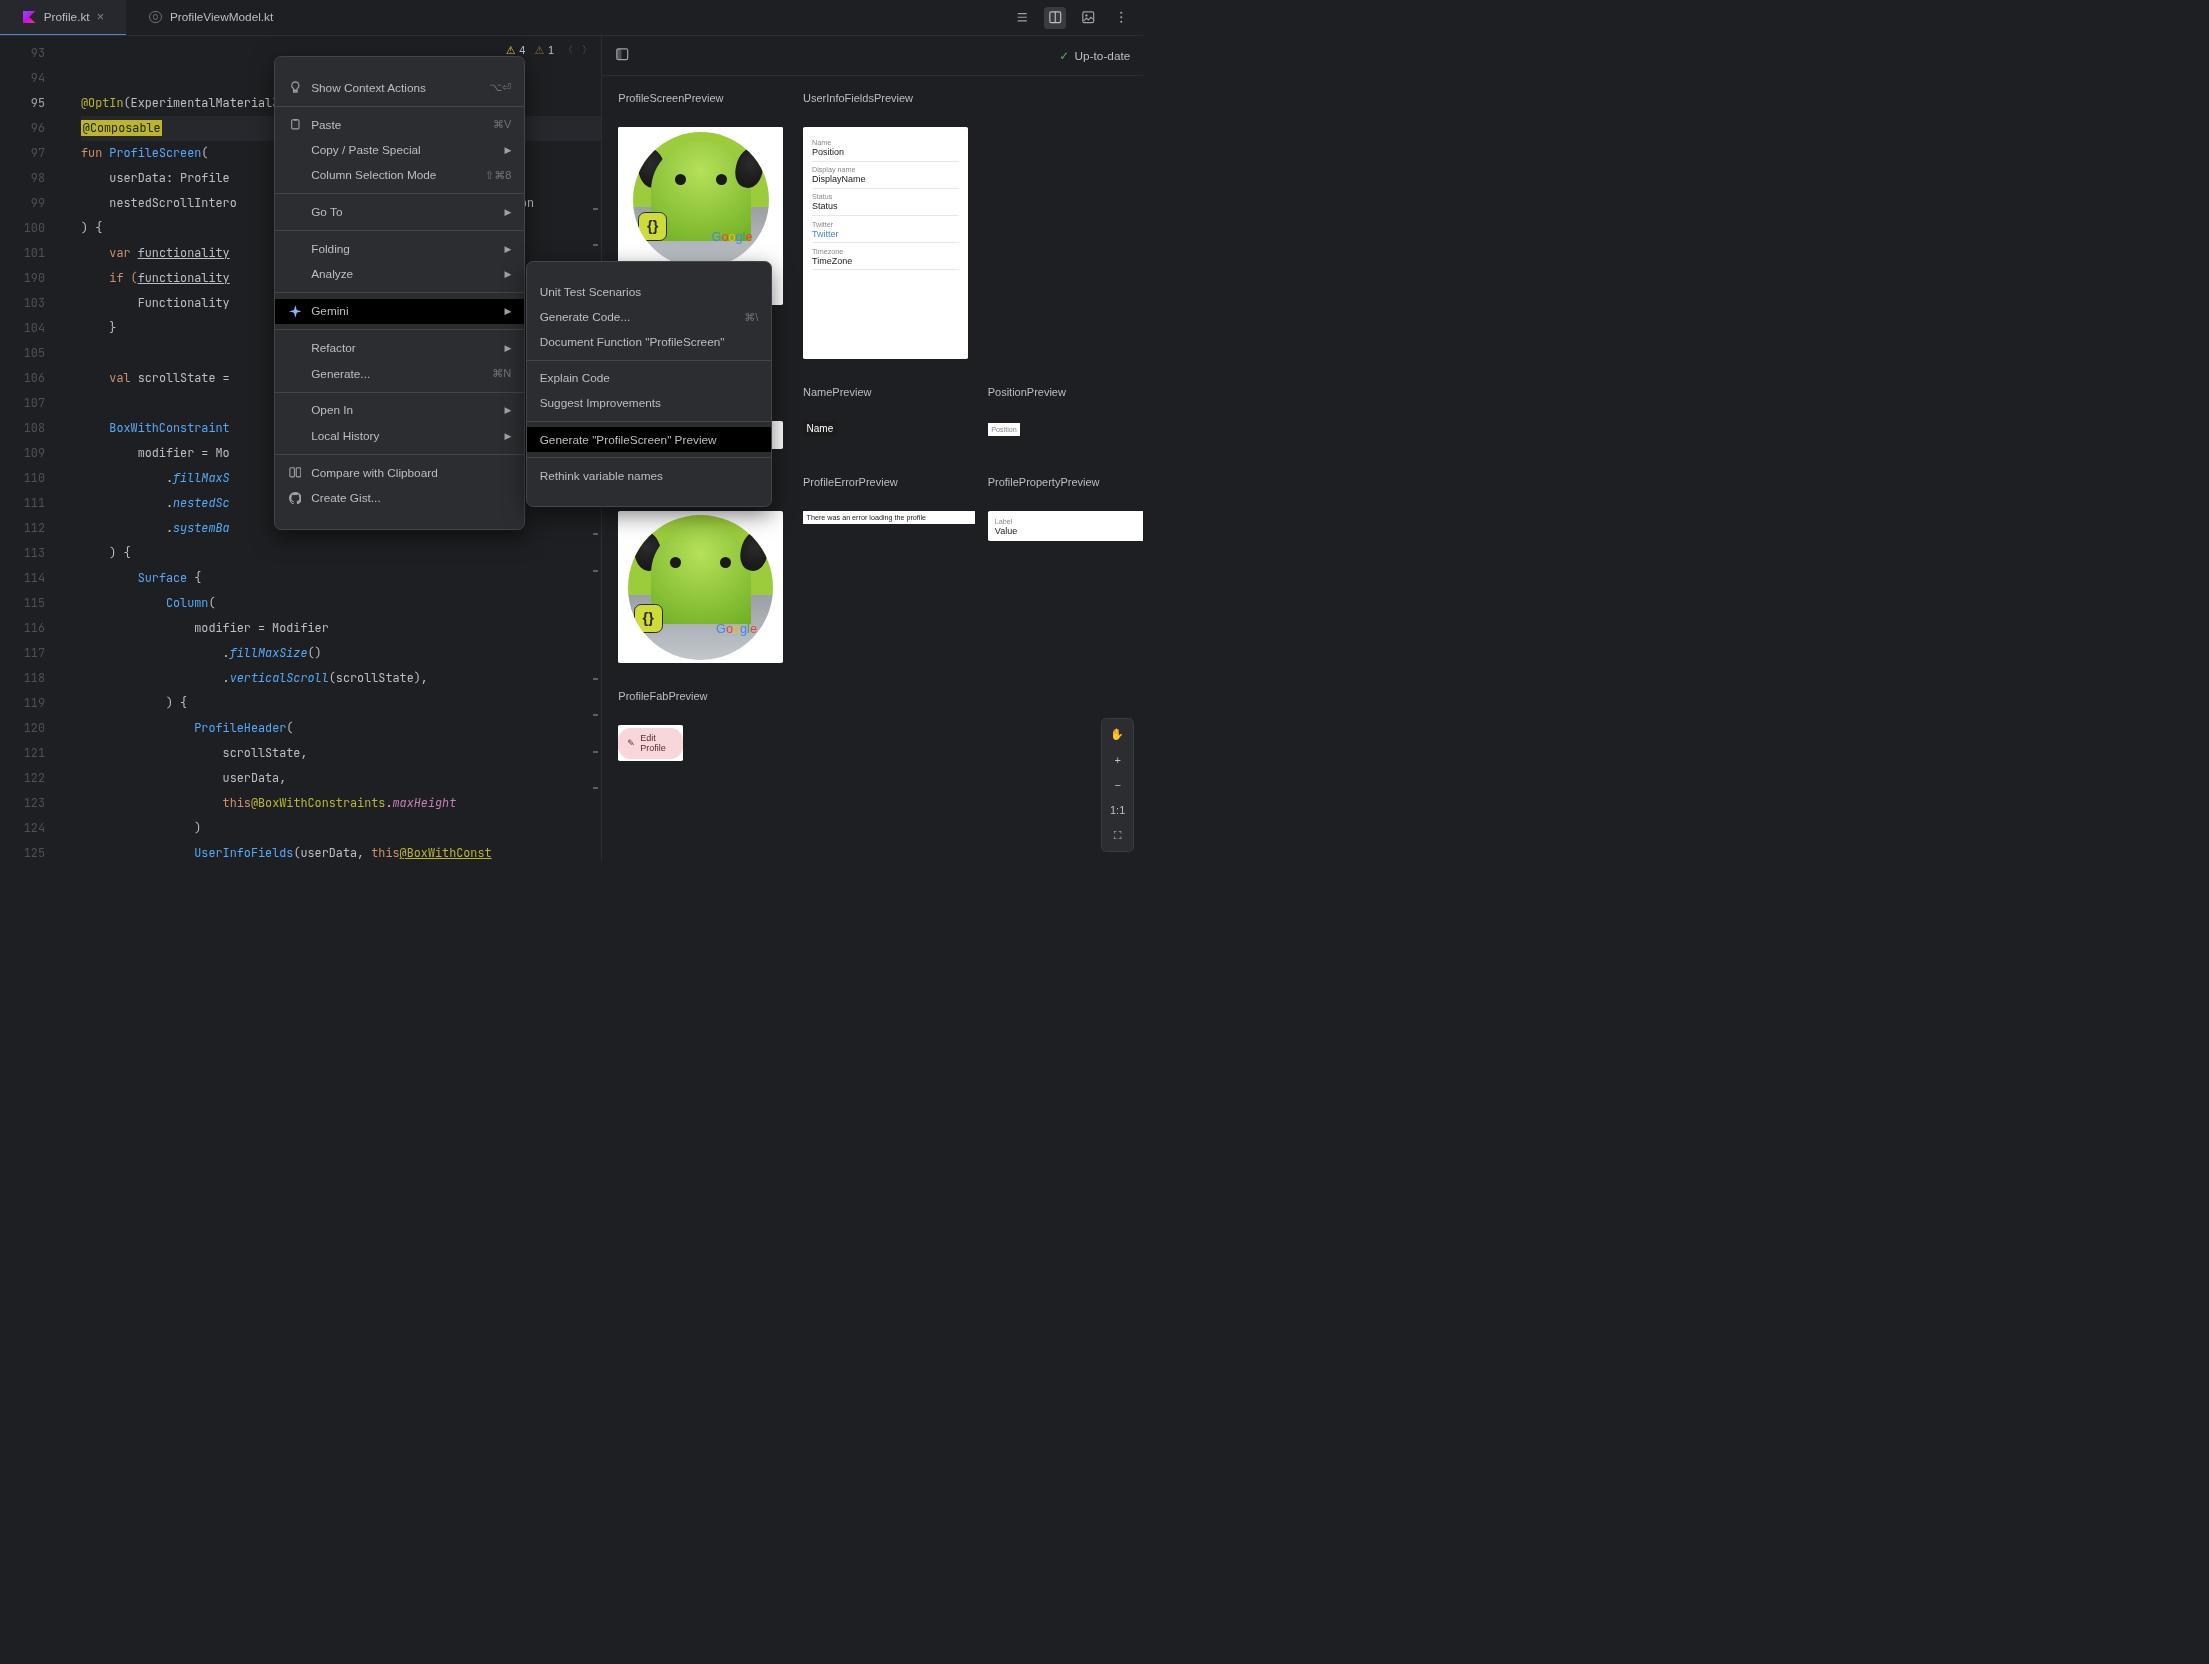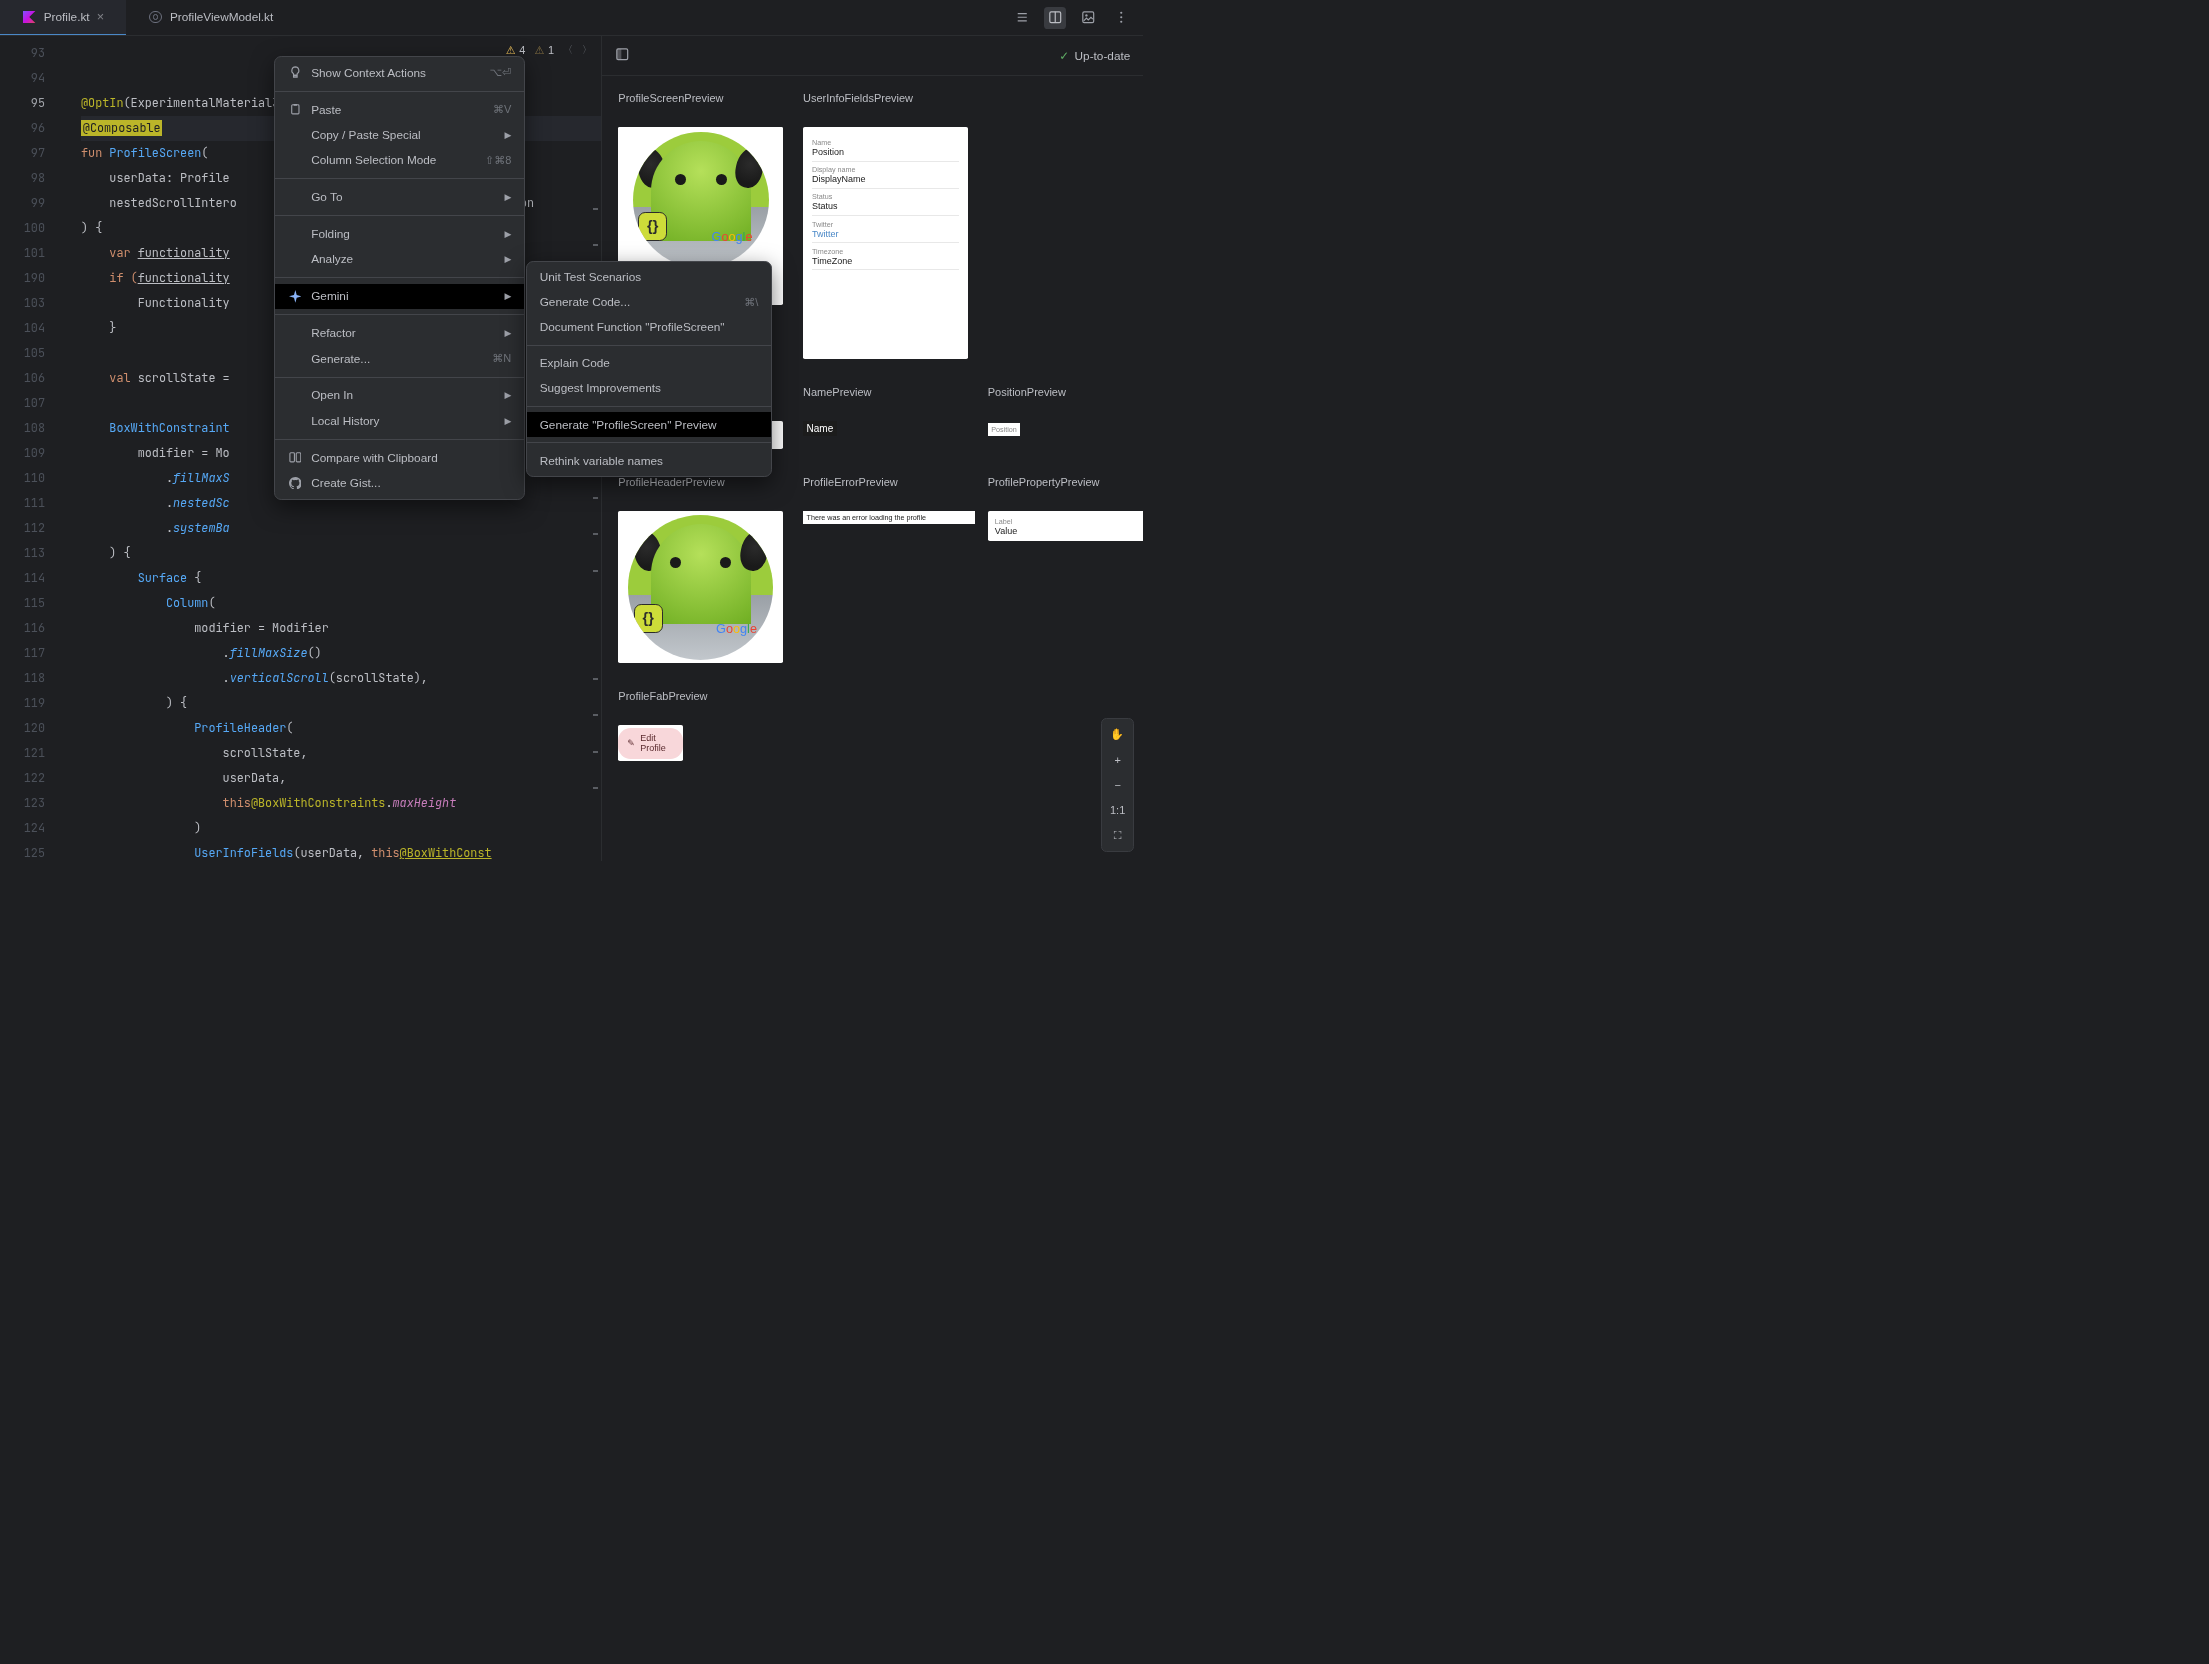--- a/index.html
+++ b/index.html
@@ -169,21 +169,21 @@
   }
   .float-toolbar .fb { width: 23.5px; height: 23.5px; display:flex;align-items:center;justify-content:center; color:#bcbec4; font-size:11px; cursor:pointer; border-radius:3.6px;}
 
   
   .ctx {
     position: absolute;
     background: #2b2d30;
     border: 0.9px solid #43454a;
     border-radius: 7.2px;
     box-shadow: 0 7.2px 22px rgba(0,0,0,0.5);
-    padding: 3px 0;
+    padding: 18px 0;
     font-size: 11.8px;
     min-width: 244px;
     z-index: 100;
   }
   .ctx.main-ctx { left: 274px; top: 56px; width: 251px; }
   .ctx.sub-ctx { left: 526px; top: 261px; width: 246px; }
   .ctx-row {
     display: flex;
     align-items: center;
     justify-content: space-between;

